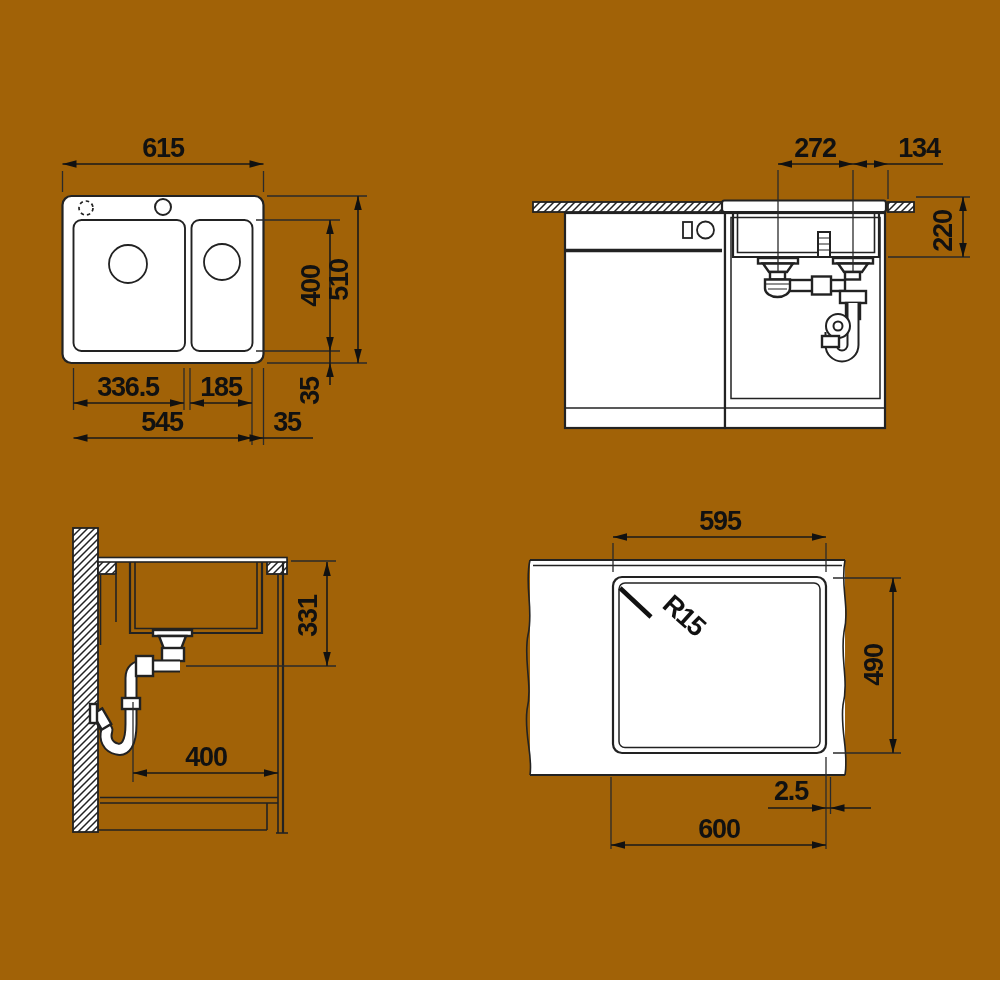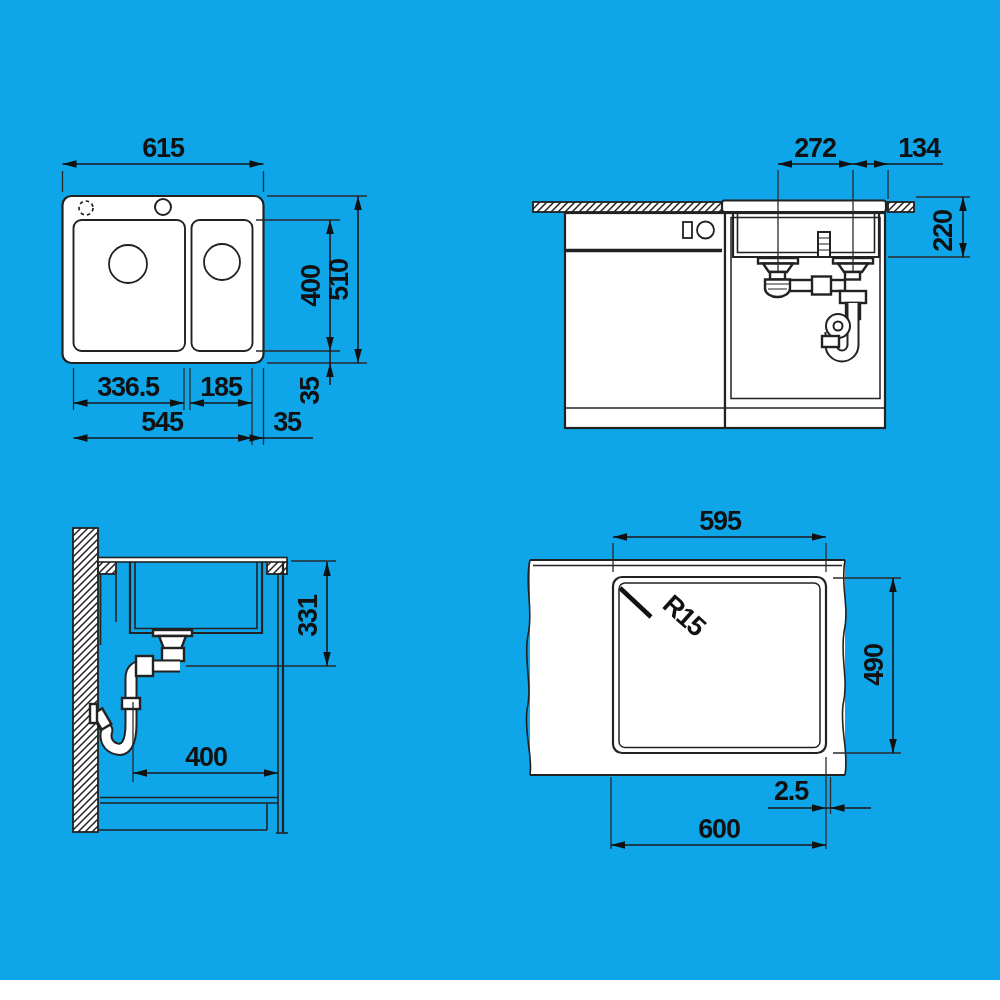--- a/index.html
+++ b/index.html
@@ -1,16 +1,16 @@
 <!DOCTYPE html>
 <html><head>
 <meta charset="utf-8">
 <style>
   html,body{margin:0;padding:0;background:#ffffff;}
-  .stage{width:1000px;height:980px;background:#0ea5e9;position:relative;font-family:"Liberation Sans",sans-serif;}
+  .stage{width:1000px;height:980px;background:#a16207;position:relative;font-family:"Liberation Sans",sans-serif;}
   svg{display:block;}
   .ln   {stroke:#222;stroke-width:2.2;fill:none;}
   .ln15 {stroke:#222;stroke-width:1.6;fill:none;}
   .thick{stroke:#222;stroke-width:3.5;fill:none;}
   .ext  {stroke:#2a2a2a;stroke-width:1.3;fill:none;}
   .dimln{stroke:#1a1a1a;stroke-width:1.6;fill:none;}
   .arr  {fill:#111;stroke:none;}
   .wht  {fill:#fff;}
   .hatchfill{fill:url(#hat);stroke:#222;stroke-width:1.8;}
   .pipe-o{stroke:#222;stroke-width:13;fill:none;stroke-linejoin:round;}

